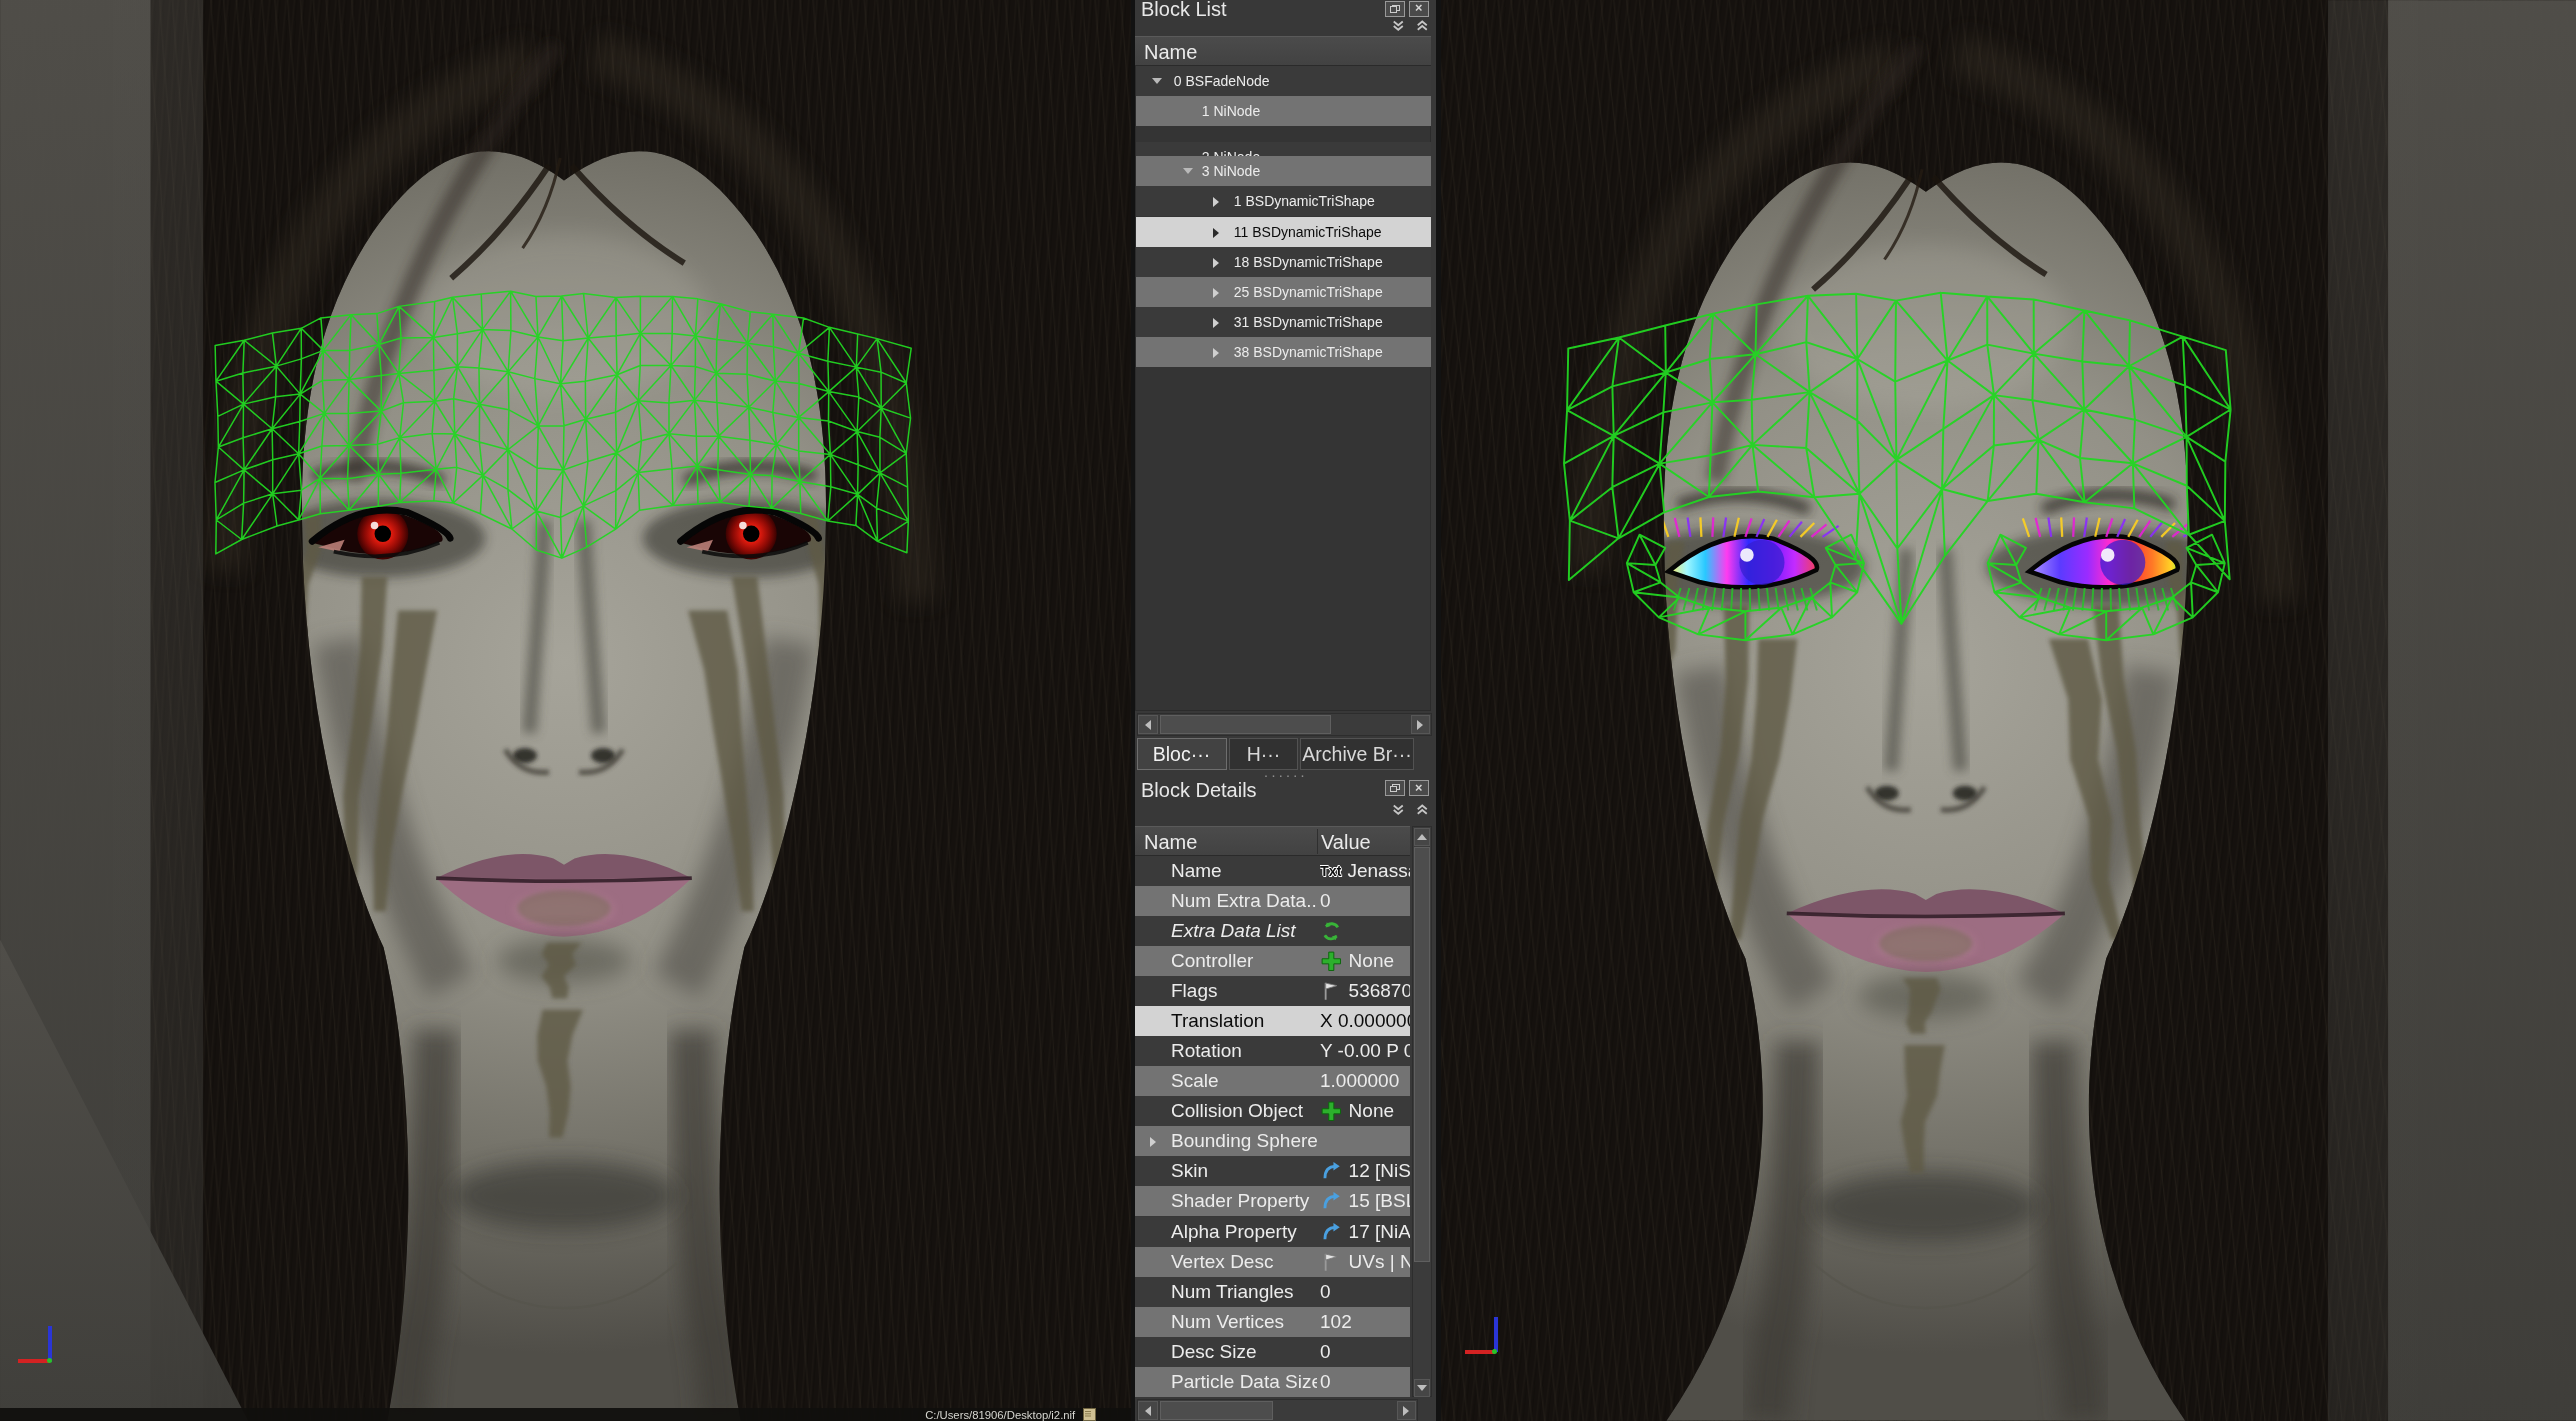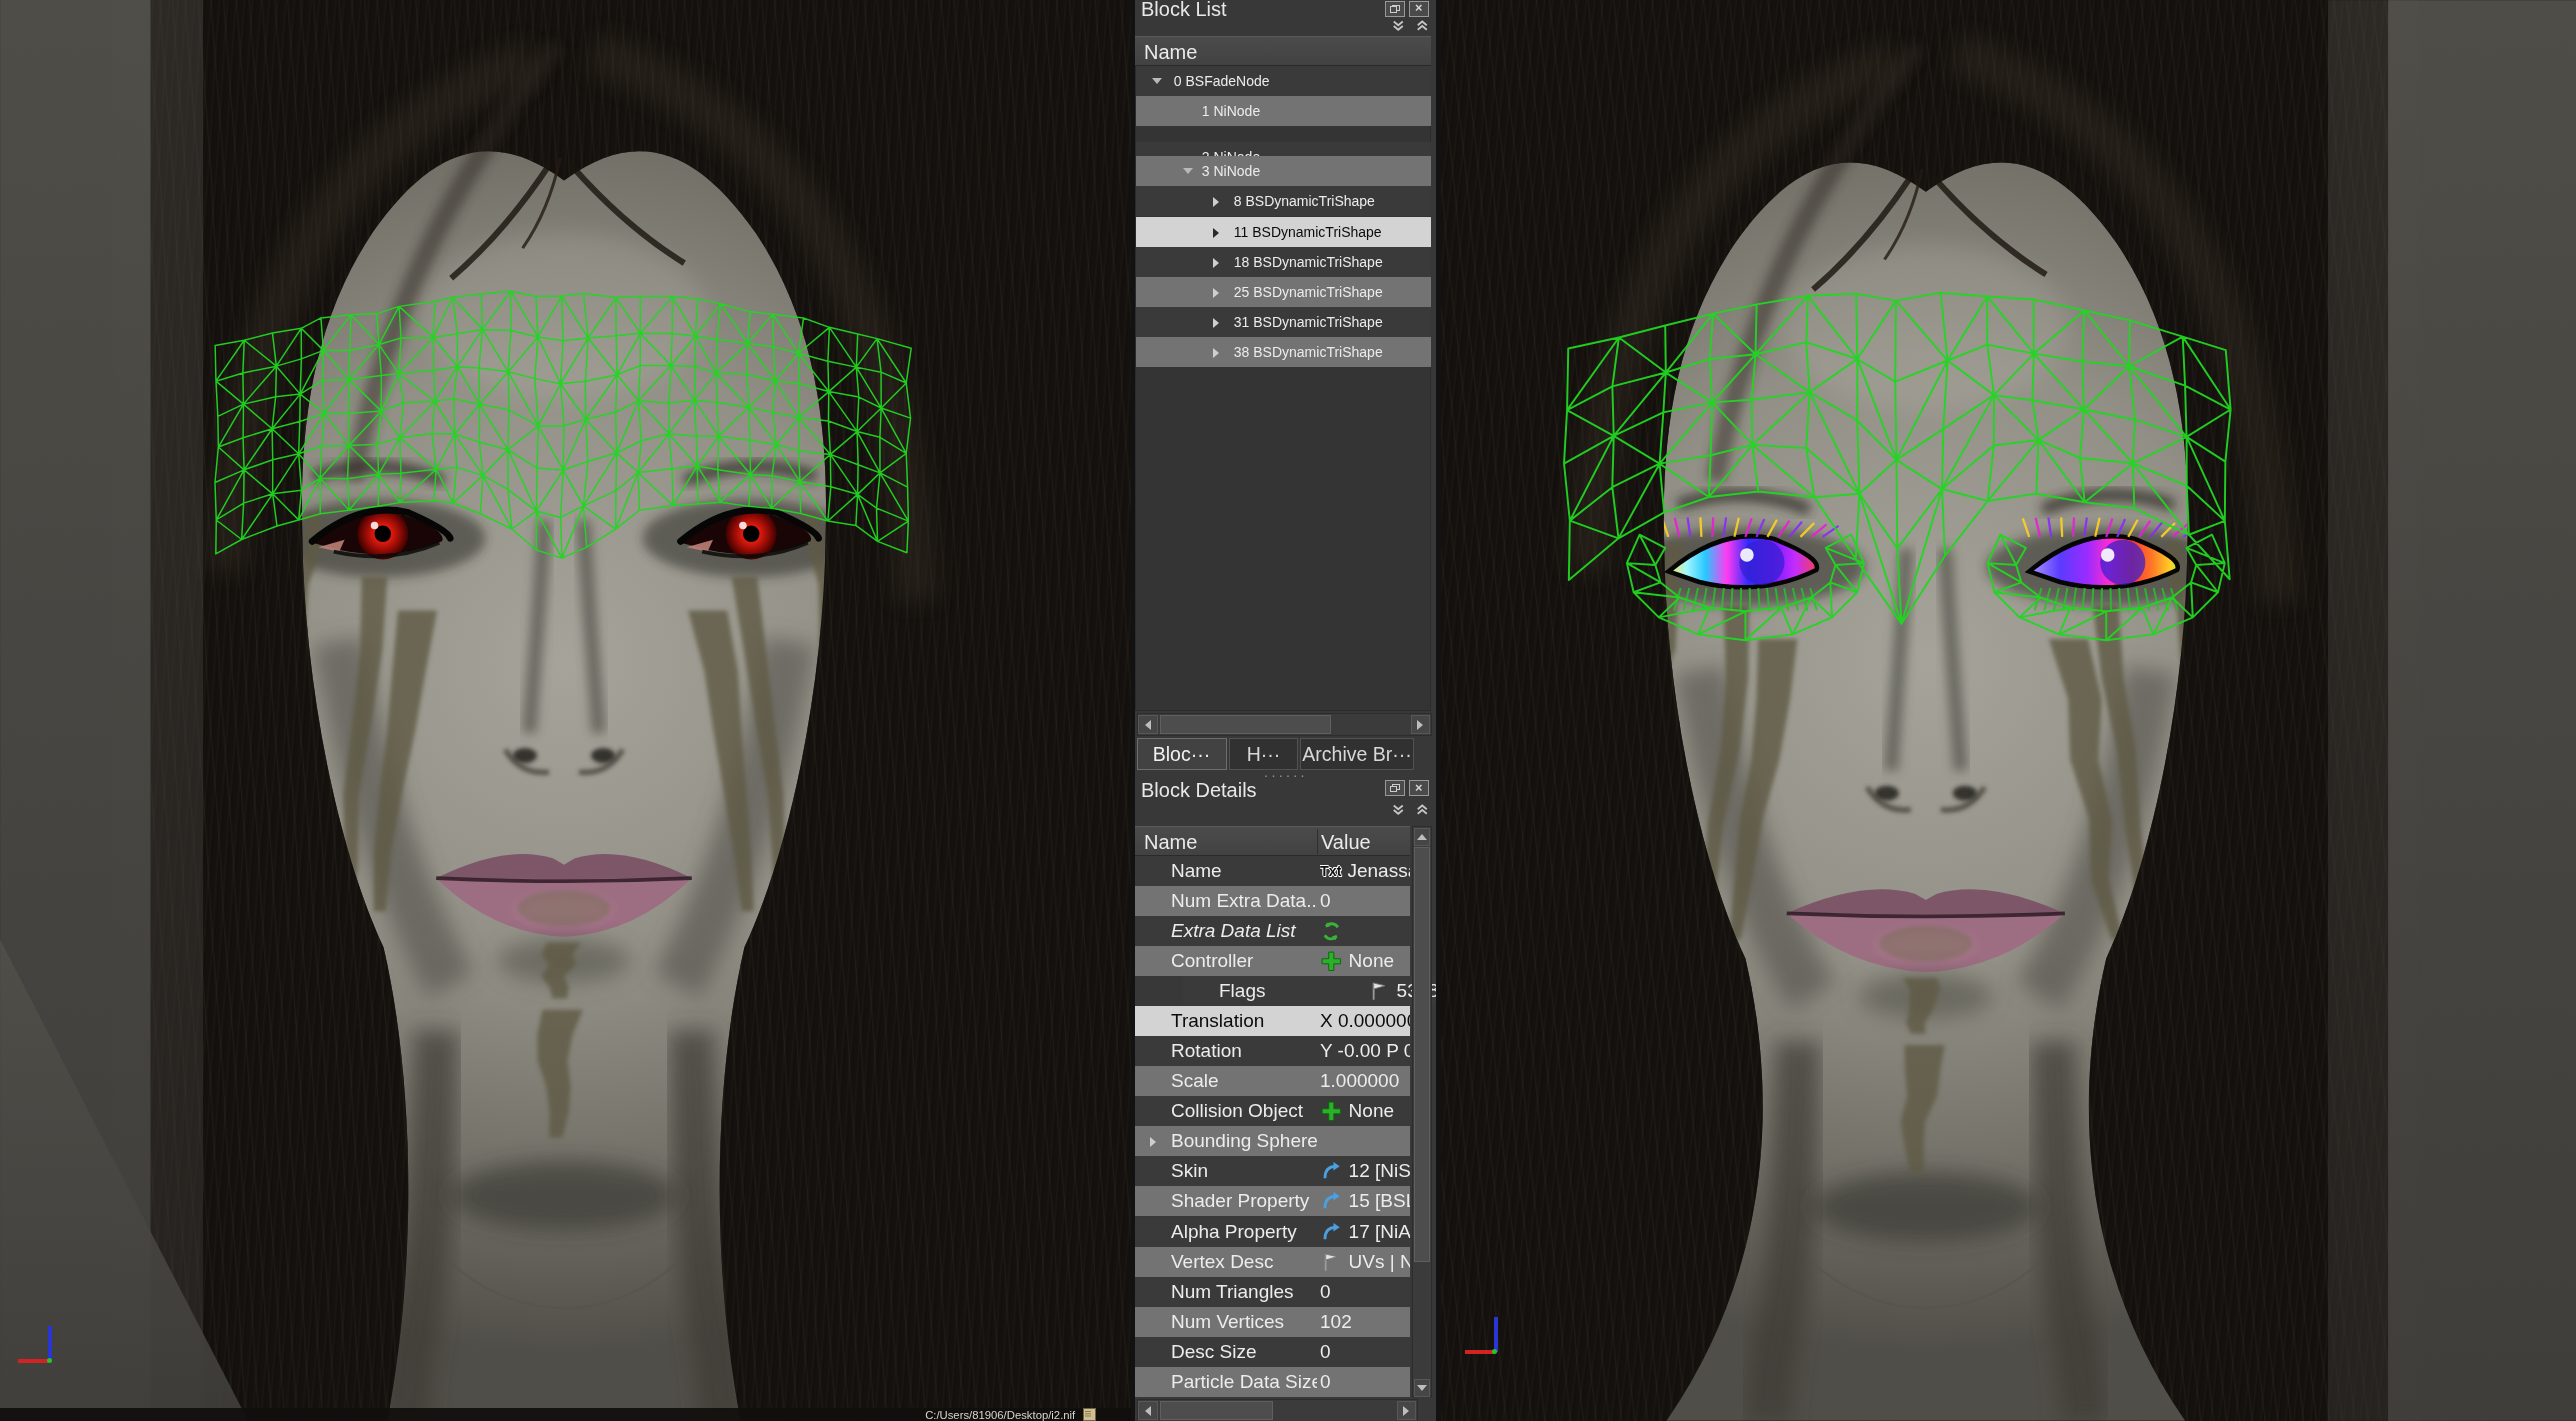--- a/index.html
+++ b/index.html
@@ -268,21 +268,21 @@
       </div>
       <div class="trow light" style="top: 126px; left: 0.8px; width: 295px; margin-top: 16px;">
         <span class="tlabel" style="left:66px;">2 NiNode</span>
       </div>
       <div class="trow dark" style="top: 156px; left: 0.8px; width: 295px;">
         <span class="exp down" style="left:47px;"></span>
         <span class="tlabel" style="left:66px;">3 NiNode</span>
       </div>
       <div class="trow light" style="top: 186px; left: 0.8px; width: 295px;">
         <span class="exp right" style="left:77px;"></span>
-        <span class="tlabel" style="left:98px;">8 BSDynamicTriShape</span>
+        <span class="tlabel" style="left:98px;">1 BSDynamicTriShape</span>
       </div>
       <div class="trow sel" style="top: 217px; left: 0.8px; width: 295px;">
         <span class="exp right" style="left:77px;"></span>
         <span class="tlabel" style="left:98px;">11 BSDynamicTriShape</span>
       </div>
       <div class="trow light" style="top: 247px; left: 0.8px; width: 295px;">
         <span class="exp right" style="left:77px;"></span>
         <span class="tlabel" style="left:98px;">18 BSDynamicTriShape</span>
       </div>
       <div class="trow dark" style="top: 277px; left: 0.8px; width: 295px;">
@@ -367,21 +367,21 @@
       </div>
       <div class="drow dark" style="top: 946px; width: 275px;">
         <span class="dname">Controller</span>
         <span class="dval">
           <svg class="vicon" width="22.6" height="22.6" viewBox="0 0 16 16">
             <path d="M6.2 1.5h3.6v4.7H14.5v3.6H9.8V14.5H6.2V9.8H1.5V6.2h4.7z" fill="#2cb02c" stroke="#0c660c" stroke-width="0.7"></path>
           </svg>
           <span class="vtext">None</span>
         </span>
       </div>
-      <div class="drow light" style="top: 976px; width: 275px; margin-left: 48px;">
+      <div class="drow light" style="top: 976px; width: 275px;">
         <span class="dname">Flags</span>
         <span class="dval">
           <svg class="vicon" width="22.6" height="22.6" viewBox="0 0 16 16">
             <path d="M4 2 v12" stroke="#9a9a9a" stroke-width="1.3"></path>
             <path d="M4 2.2 L12 4 L4 6.4 Z" fill="#e3e3e3" stroke="#777" stroke-width="0.6"></path>
           </svg>
           <span class="vtext">5368709</span>
         </span>
       </div>
       <div class="drow sel" style="top: 1006px; width: 275px;">

